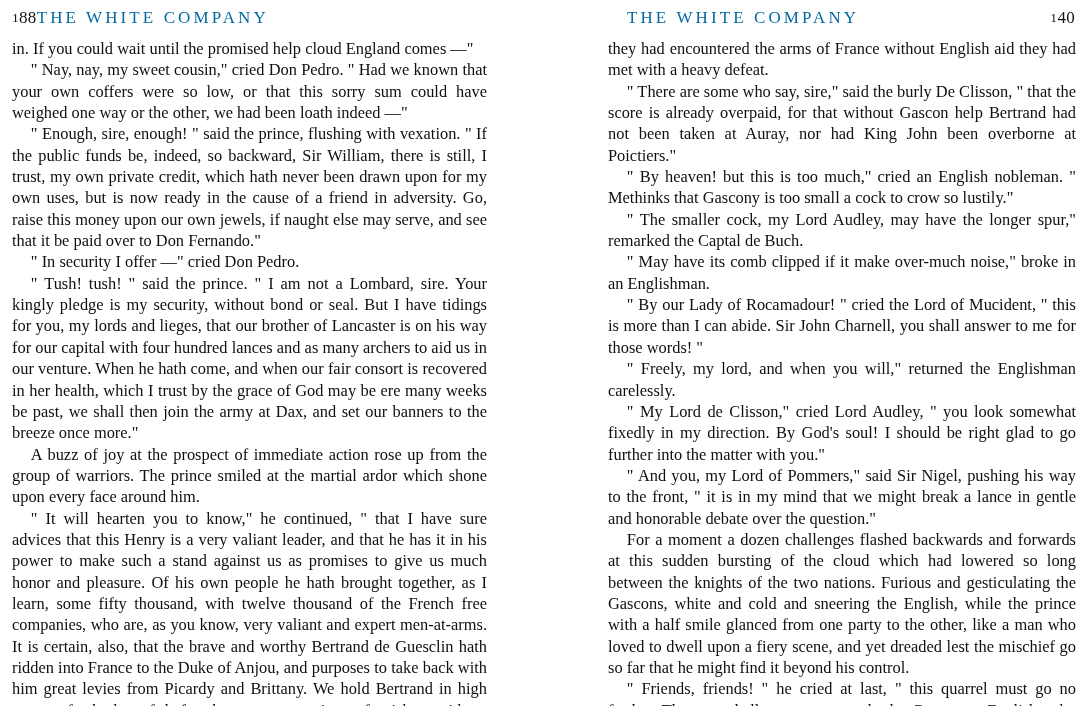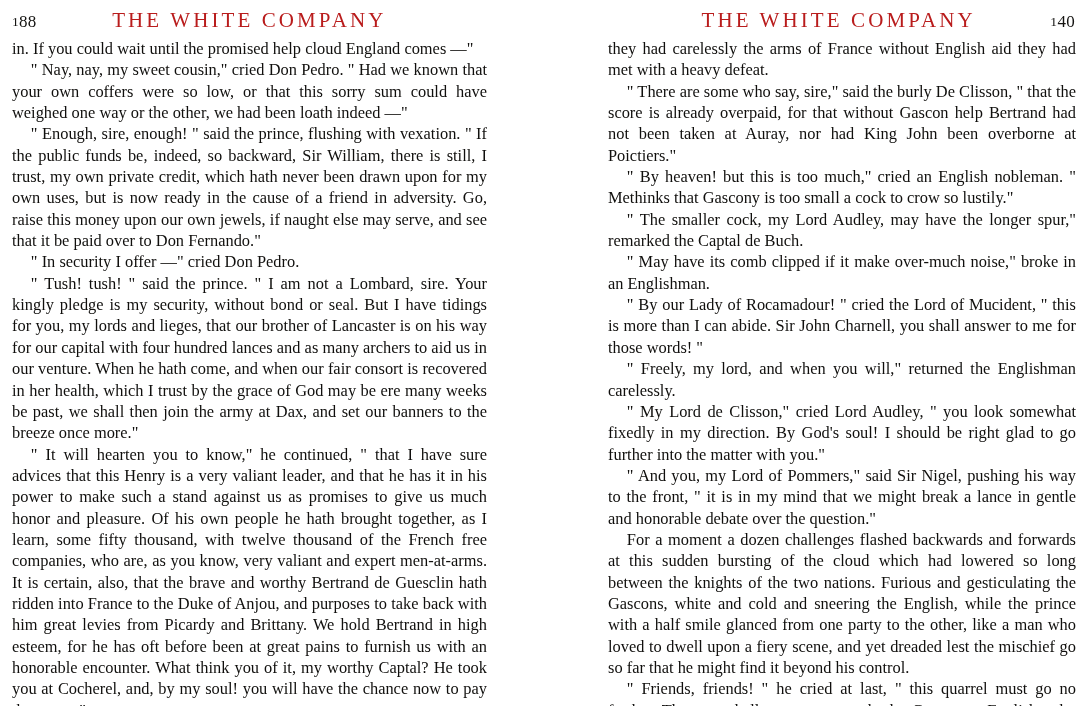--- a/index.html
+++ b/index.html
@@ -23,24 +23,24 @@
   }
   .folio{
     font-size:17px;
     letter-spacing:.3px;
     color:#141311;
     white-space:nowrap;
   }
   .folio .lead{font-size:13.5px;position:relative;top:-1px;}
   .head-title{
     flex:1;
-    text-align:center;
-    font-size:21px;
+    text-align:left;
+    font-size:17px;
     letter-spacing:3.1px;
-    color:#b91c1c;
+    color:#0369a1;
     white-space:nowrap;
   }
   .page-left .running-head{padding:0 12px 0 12px;}
   .page-right .running-head{padding:0 8px 0 14px;}
   .page-left .head-title{padding-right:26px;}
   .page-right .head-title{padding-left:18px;}
 
   .textblock{
     position:absolute;
     top:38px;
@@ -66,31 +66,32 @@
     <div class="running-head">
       <span class="folio"><span class="lead">1</span><span>88</span></span>
       <span class="head-title">THE WHITE COMPANY</span>
     </div>
     <div class="textblock" id="left-body">
         <p class="run">in.  If you could wait until the promised help cloud England comes —"</p>
         <p class="ind">" Nay, nay, my sweet cousin," cried Don Pedro.  " Had we known that your own coffers were so low, or that this sorry sum could have weighed one way or the other, we had been loath indeed —"</p>
         <p class="ind">" Enough, sire, enough! " said the prince, flushing with vexation. " If the public funds be, indeed, so backward, Sir William, there is still, I trust, my own private credit, which hath never been drawn upon for my own uses, but is now ready in the cause of a friend in adversity. Go, raise this money upon our own jewels, if naught else may serve, and see that it be paid over to Don Fernando."</p>
         <p class="ind">" In security I offer —" cried Don Pedro.</p>
         <p class="ind">" Tush! tush! " said the prince.  " I am not a Lombard, sire.  Your kingly pledge is my security, without bond or seal.  But I have tidings for you, my lords and lieges, that our brother of Lancaster is on his way for our capital with four hundred lances and as many archers to aid us in our venture.  When he hath come, and when our fair consort is recovered in her health, which I trust by the grace of God may be ere many weeks be past, we shall then join the army at Dax, and set our banners to the breeze once more."</p>
+        <p class="ind">A buzz of joy at the prospect of immediate action rose up from the group of warriors.  The prince smiled at the martial ardor which shone upon every face around him.</p>
         <p class="ind">" It will hearten you to know," he continued, " that I have sure advices that this Henry is a very valiant leader, and that he has it in his power to make such a stand against us as promises to give us much honor and pleasure.  Of his own people he hath brought together, as I learn, some fifty thousand, with twelve thousand of the French free companies, who are, as you know, very valiant and expert men-at-arms. It is certain, also, that the brave and worthy Bertrand de Guesclin hath ridden into France to the Duke of Anjou, and purposes to take back with him great levies from Picardy and Brittany.  We hold Bertrand in high esteem, for he has oft before been at great pains to furnish us with an honorable encounter.  What think you of it, my worthy Captal?  He took you at Cocherel, and, by my soul! you will have the chance now to pay that score."</p>
       </div>
   </div>
 
   <div class="page page-right">
     <div class="running-head">
       <span class="head-title">THE WHITE COMPANY</span>
       <span class="folio"><span class="lead">1</span><span>40</span></span>
     </div>
     <div class="textblock" id="right-body">
-        <p class="run">they had carelessly the arms of France without English aid they had met with a heavy defeat.</p>
+        <p class="run">they had encountered the arms of France without English aid they had met with a heavy defeat.</p>
         <p class="ind">" There are some who say, sire," said the burly De Clisson, " that the score is already overpaid, for that without Gascon help Bertrand had not been taken at Auray, nor had King John been overborne at Poictiers."</p>
         <p class="ind">" By heaven! but this is too much," cried an English nobleman. " Methinks that Gascony is too small a cock to crow so lustily."</p>
         <p class="ind">" The smaller cock, my Lord Audley, may have the longer spur," remarked the Captal de Buch.</p>
         <p class="ind">" May have its comb clipped if it make over-much noise," broke in an Englishman.</p>
         <p class="ind">" By our Lady of Rocamadour! " cried the Lord of Mucident, " this is more than I can abide.  Sir John Charnell, you shall answer to me for those words! "</p>
         <p class="ind">" Freely, my lord, and when you will," returned the Englishman carelessly.</p>
         <p class="ind">" My Lord de Clisson," cried Lord Audley, " you look somewhat fixedly in my direction.  By God's soul!  I should be right glad to go further into the matter with you."</p>
         <p class="ind">" And you, my Lord of Pommers," said Sir Nigel, pushing his way to the front, " it is in my mind that we might break a lance in gentle and honorable debate over the question."</p>
         <p class="ind">For a moment a dozen challenges flashed backwards and forwards at this sudden bursting of the cloud which had lowered so long between the knights of the two nations.  Furious and gesticulating the Gascons, white and cold and sneering the English, while the prince with a half smile glanced from one party to the other, like a man who loved to dwell upon a fiery scene, and yet dreaded lest the mischief go so far that he might find it beyond his control.</p>
         <p class="ind">" Friends, friends! " he cried at last, " this quarrel must go no further.  The man shall answer to me, be he Gascon or English, who carries it beyond this room.  I have overmuch need for your swords that you should turn them upon each other.  Sir John Charnell, Lord Audley, you do not doubt the courage of our friends of Gascony? "</p>

